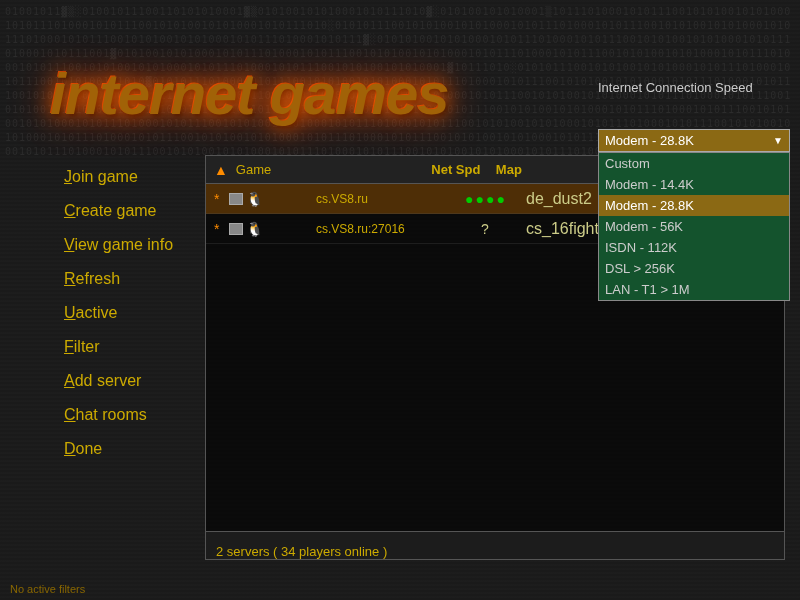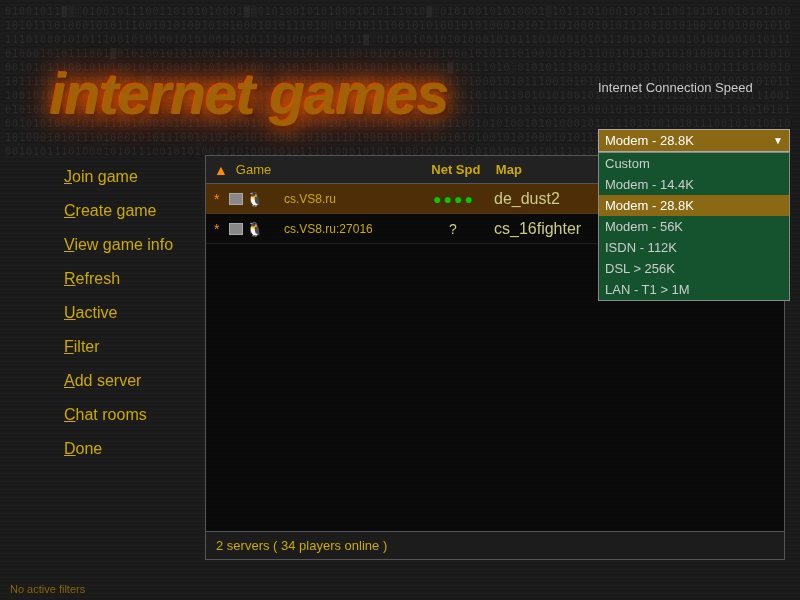--- a/index.html
+++ b/index.html
@@ -199,20 +199,21 @@
       font-size: 14px;
     }
 
     .row-name {
       width: 130px;
       color: #ccaa00;
       font-size: 12px;
       white-space: nowrap;
       overflow: hidden;
       text-overflow: ellipsis;
+      margin-left: 32px;
     }
 
     .row-netspd {
       width: 80px;
       text-align: center;
       color: #00cc00;
       font-size: 14px;
       letter-spacing: 2px;
     }
 
@@ -230,21 +231,20 @@
     
     .status-bar {
       position: absolute;
       bottom: 0;
       left: 0;
       right: 0;
       height: 28px;
       background-color: rgba(30,30,30,0.9);
       border-top: 1px solid #555;
       display: flex;
-      align-items: center;
       padding: 12px 10px;
     }
 
     .status-text {
       color: #ccaa00;
       font-size: 13px;
     }
 
     
     .bottom-status {

